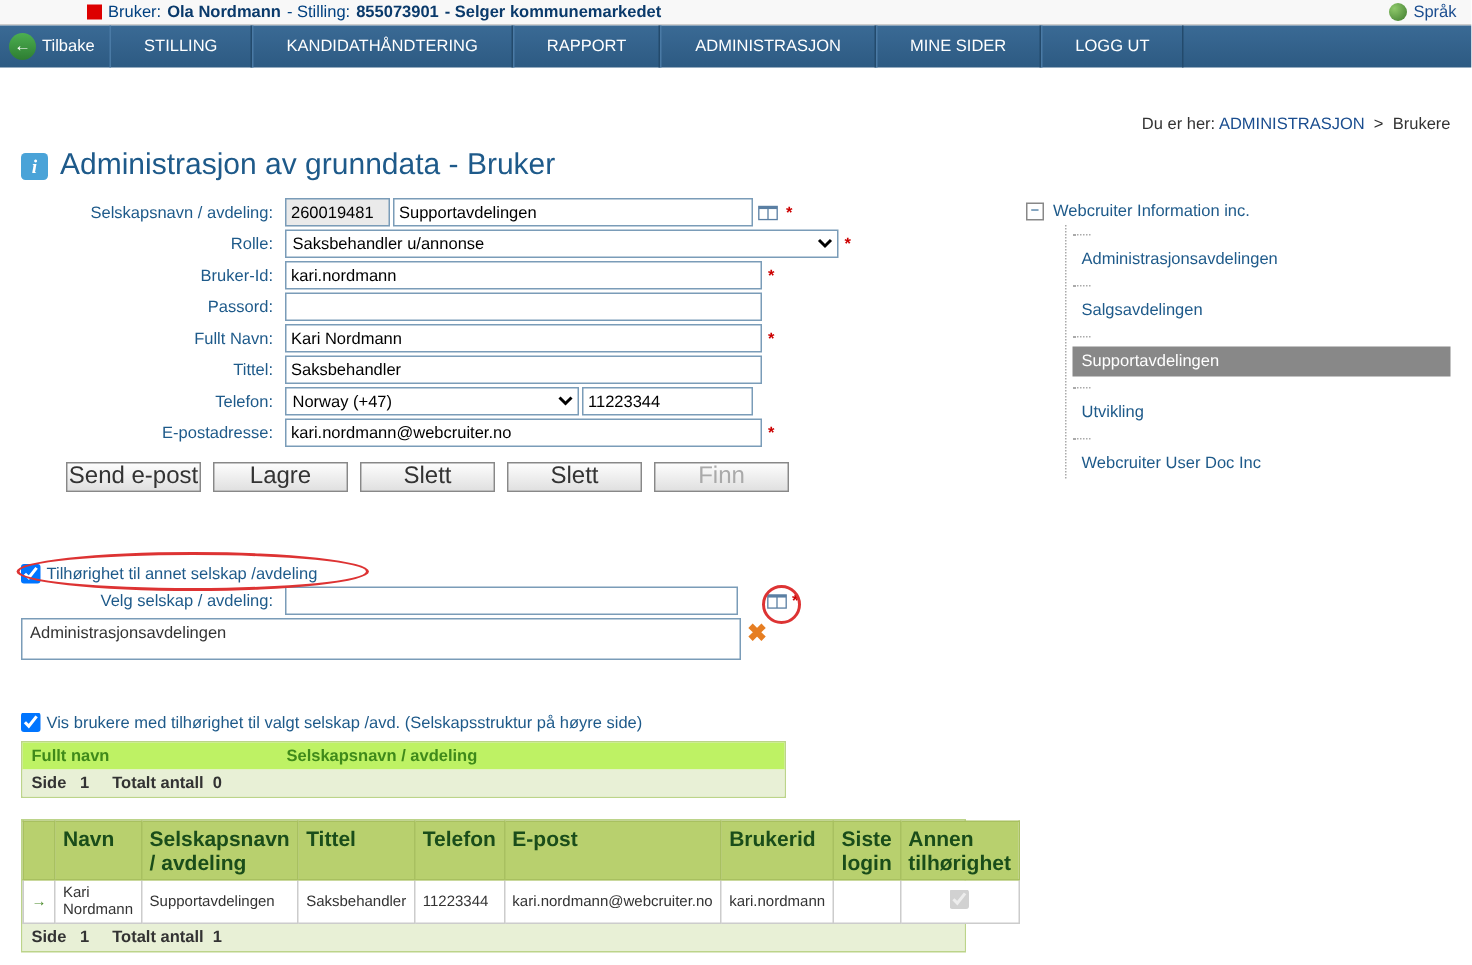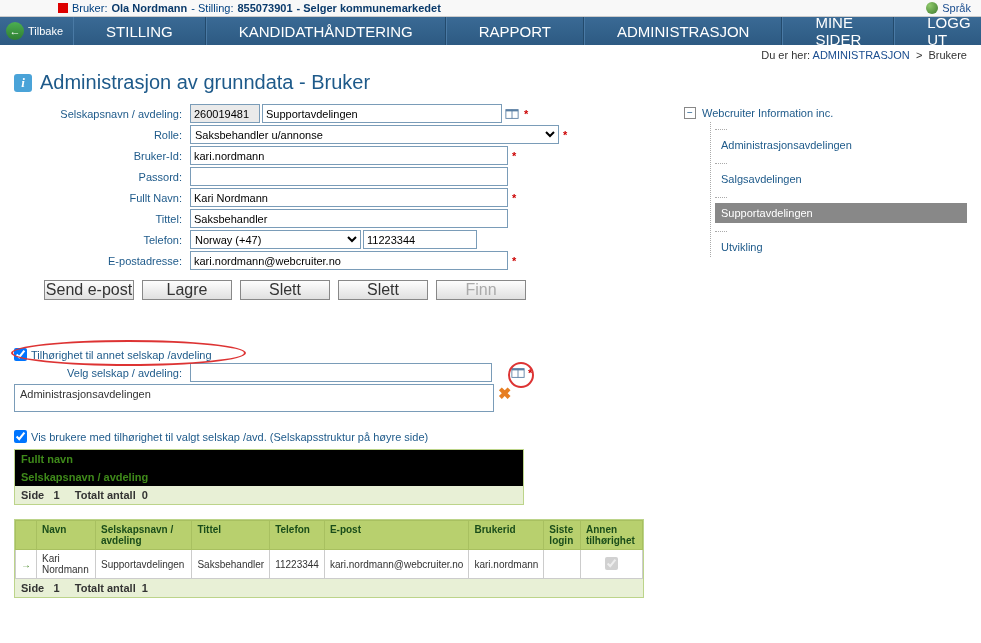--- a/index.html
+++ b/index.html
@@ -9,23 +9,23 @@
   .top-left { display: flex; align-items: center; gap: 4px; margin-left: 48px; }
   .red-square { width: 10px; height: 10px; background: #d00; display: inline-block; }
   .top-left .label { color: #004080; }
   .top-left .value { color: #0a3a6b; font-weight: bold; }
   .lang { display: flex; align-items: center; gap: 4px; color: #1a4d8f; cursor: pointer; }
   .globe { width: 12px; height: 12px; border-radius: 50%; background: radial-gradient(circle at 30% 30%, #8fc96b, #3d7a2d); display: inline-block; }
 
   .nav-bar { background: linear-gradient(#3a6a95, #2d5a82); display: flex; align-items: stretch; height: 28px; padding-left: 6px; }
   .back-btn { display: flex; align-items: center; color: #fff; padding: 0 10px 0 0; cursor: pointer; gap: 4px; }
   .back-circle { width: 18px; height: 18px; border-radius: 50%; background: linear-gradient(#4caf50,#2e7d32); display: flex; align-items: center; justify-content: center; color: #fff; font-weight: bold; }
-  .nav-item { color: #fff; padding: 0 32px; display: flex; align-items: center; font-size: 15px; border-left: 1px solid #4a7aa5; border-right: 1px solid #234a6c; cursor: pointer; }
-
-  .breadcrumb { text-align: right; padding: 4px 14px; color: #333; font-size: 11px; }
+  .nav-item { color: #fff; padding: 0 22px; display: flex; align-items: center; font-size: 11px; border-left: 1px solid #4a7aa5; border-right: 1px solid #234a6c; cursor: pointer; }
+
+  .breadcrumb { text-align: right; padding: 4px 14px; color: #333; font-size: 11px; margin-top: 28px; }
   .breadcrumb a { color: #1a4d8f; text-decoration: none; }
 
   .page { padding: 6px 14px 20px 14px; }
   .page-title-row { display: flex; align-items: center; gap: 8px; margin-bottom: 10px; }
   .info-icon { width: 18px; height: 18px; background: #4aa3d8; border-radius: 3px; display: flex; align-items: center; justify-content: center; color: #fff; font-style: italic; font-weight: bold; font-family: Georgia, serif; font-size: 13px; }
   .page-title { color: #1e5a8a; font-size: 20px; font-weight: normal; }
 
   .two-col { display: flex; gap: 30px; align-items: flex-start; }
   .left-col { flex: 0 0 600px; }
   .right-col { flex: 1; }
@@ -52,30 +52,30 @@
   .affil-sub-row { display: flex; align-items: center; margin-top: 2px; }
   .affil-sub-label { width: 176px; text-align: right; color: #1e5a8a; padding-right: 8px; }
   .affil-list-wrap { display: flex; align-items: flex-start; margin-top: 2px; }
   .affil-list { border: 1px solid #7a9cb8; background: #fff; width: 480px; height: 28px; padding: 3px 5px; }
   .remove-icon { color: #e67e22; font-size: 16px; font-weight: bold; margin-left: 4px; cursor: pointer; }
 
   .red-ellipse { position: absolute; border: 2px solid #d33; border-radius: 50%; pointer-events: none; }
   .ellipse1 { left: -3px; top: -8px; width: 235px; height: 26px; }
   .ellipse2 { left: 494px; top: 14px; width: 26px; height: 26px; }
 
-  .show-users-row { display: flex; align-items: center; gap: 4px; color: #1e5a8a; margin-top: 18px; }
+  .show-users-row { display: flex; align-items: center; gap: 4px; color: #1e5a8a; margin-top: 35px; }
 
   .grid { border: 1px solid #bcd48a; margin-top: 6px; width: 510px; }
-  .grid-header { display: flex; background: #000000; flex-direction: column; }
+  .grid-header { display: flex; background: #bef264; }
   .grid-header .gh { color: #3f8a1a; font-weight: bold; padding: 3px 6px; font-size: 11px; }
   .grid-footer { background: #e8f0d6; padding: 3px 6px; font-weight: bold; color: #333; }
 
   .grid2 { margin-top: 14px; width: 630px; border: 1px solid #bcd48a; }
   .grid2 table { border-collapse: collapse; width: 100%; }
-  .grid2 th { background: #b8d06e; color: #1a4d1a; font-weight: bold; text-align: left; padding: 3px 5px; border: 1px solid #a8c060; font-size: 10px; vertical-align: top; }
+  .grid2 th { background: #b8d06e; color: #1a4d1a; font-weight: bold; text-align: left; padding: 3px 5px; border: 1px solid #a8c060; font-size: 14px; vertical-align: top; }
   .grid2 td { padding: 3px 5px; border: 1px solid #ccc; font-size: 10px; background: #fff; }
   .row-action { width: 18px; text-align: center; cursor: pointer; }
   .checkbox-dis { accent-color: #888; }
 
   .right-title { color: #1e5a8a; font-size: 11px; margin-bottom: 14px; }
   .tree { margin-left: 10px; }
   .tree-node { display: flex; align-items: center; gap: 6px; padding: 3px 0; color: #1e5a8a; cursor: pointer; }
   .tree-toggle { width: 12px; height: 12px; border: 1px solid #888; display: flex; align-items: center; justify-content: center; font-size: 10px; line-height: 1; background: #fff; }
   .tree-children { margin-left: 26px; border-left: 1px dotted #aaa; padding-left: 4px; }
   .tree-child { padding: 4px 6px; color: #1e5a8a; cursor: pointer; margin: 1px 0; display: block; }
@@ -182,21 +182,21 @@
       <div class="form-row">
         <div class="form-label">Tittel:</div>
         <div class="form-field">
           <input class="text-input" style="width: 318px;" value="Saksbehandler">
         </div>
       </div>
 
       <div class="form-row">
         <div class="form-label">Telefon:</div>
         <div class="form-field">
-          <select class="select" style="width:171px">
+          <select class="select" style="width:196px">
             <option>Norway (+47)</option>
           </select>
           <input class="text-input" style="width: 114px;" value="11223344">
         </div>
       </div>
 
       <div class="form-row">
         <div class="form-label">E-postadresse:</div>
         <div class="form-field">
           <input class="text-input" style="width: 318px;" value="kari.nordmann@webcruiter.no">
@@ -305,17 +305,18 @@
       <div class="tree">
         <div class="tree-node">
           <span class="tree-toggle">−</span>
           <span>Webcruiter Information inc.</span>
         </div>
         <div class="tree-children">
           <div><span class="tree-dash"></span><span class="tree-child">Administrasjonsavdelingen</span></div>
           <div><span class="tree-dash"></span><span class="tree-child">Salgsavdelingen</span></div>
           <div><span class="tree-dash"></span><span class="tree-child selected">Supportavdelingen</span></div>
           <div><span class="tree-dash"></span><span class="tree-child">Utvikling</span></div>
+          <div><span class="tree-dash"></span><span class="tree-child">Webcruiter User Doc Inc</span></div>
         </div>
       </div>
     </div>
   </div>
 </div>
 
 </body></html>

